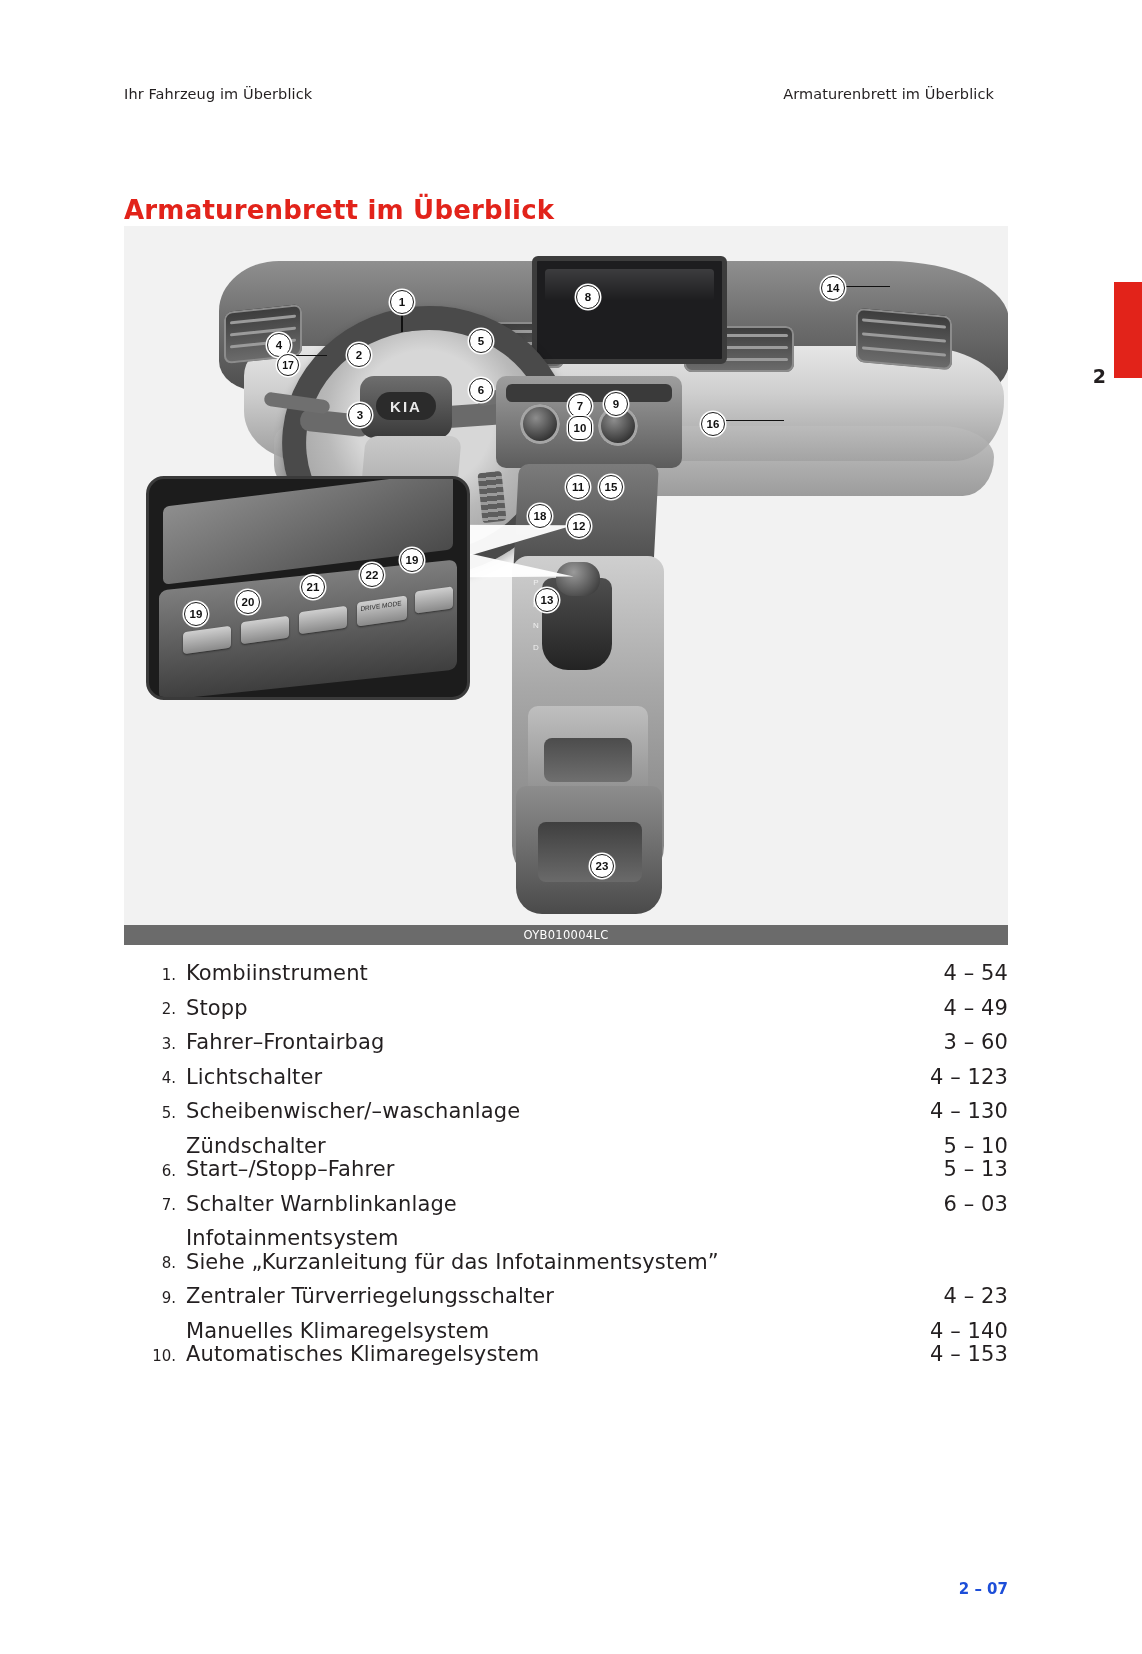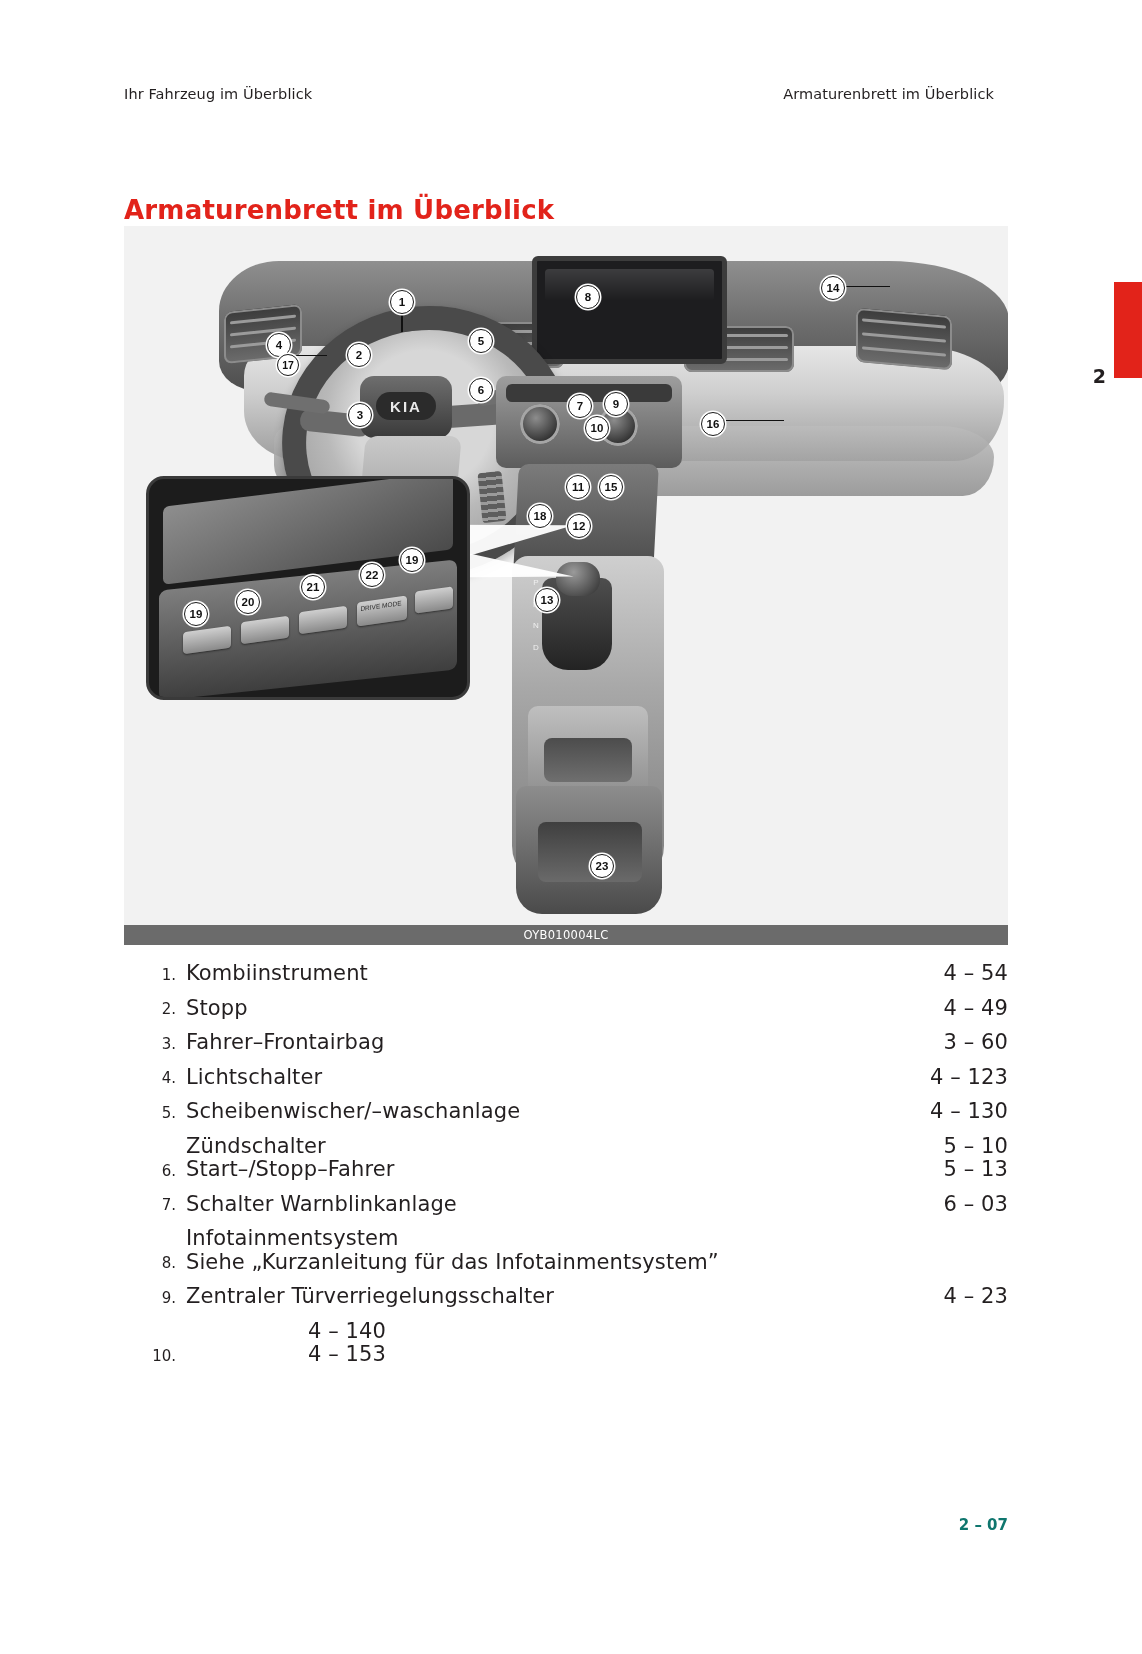--- a/index.html
+++ b/index.html
@@ -355,24 +355,24 @@
     font-size: 21px;
     line-height: 1.12;
     color: #231f20;
     white-space: pre-line;
     letter-spacing: .1px;
   }
 
   .folio {
     position: absolute;
     right: 134px;
-    top: 1516px;
+    top: 1580px;
     font-size: 15px;
     font-weight: bold;
-    color: #0f766e;
+    color: #1d4ed8;
   }
 </style>
 </head>
 <body>
 
 <div class="page">
 
   <div class="runhead">
     <span>Ihr Fahrzeug im Überblick</span>
     <span>Armaturenbrett im Überblick</span>
@@ -461,21 +461,21 @@
 
     <div class="callout" style="left:266px; top:64px;">1</div>
     <div class="callout" style="left:223px; top:117px;">2</div>
     <div class="callout" style="left:224px; top:177px;">3</div>
     <div class="callout" style="left:143px; top:107px;">4</div>
     <div class="callout" style="left:345px; top:103px;">5</div>
     <div class="callout" style="left:345px; top:152px;">6</div>
     <div class="callout" style="left:444px; top:168px;">7</div>
     <div class="callout" style="left:452px; top:59px;">8</div>
     <div class="callout" style="left:480px; top:166px;">9</div>
-    <div class="callout" style="left:461px; top:190px;">10</div>
+    <div class="callout" style="left:444px; top:190px;border-radius:9px;">10</div>
     <div class="callout" style="left:442px; top:249px;">11</div>
     <div class="callout" style="left:443px; top:288px;">12</div>
     <div class="callout" style="left:411px; top:362px;">13</div>
     <div class="callout" style="left:697px; top:50px;">14</div>
     <div class="callout" style="left:475px; top:249px;">15</div>
     <div class="callout" style="left:577px; top:186px;text-align:center;">16</div>
     <div class="callout sm" style="left:153px; top:128px;">17</div>
     <div class="callout" style="left:404px; top:249px;margin-top:29px;">18</div>
     <div class="callout" style="left:276px; top:322px;">19</div>
     <div class="callout" style="left:60px;  top:376px;">19</div>
@@ -550,20 +550,24 @@
     </div>
 
     <div class="row">
       <div class="num">9.</div>
       <div class="labels"><span>Zentraler Türverriegelungsschalter</span></div>
       <div class="pages">4 – 23</div>
     </div>
 
     <div class="row">
       <div class="num">10.</div>
+      <div class="labels">
+        <span>Manuelles Klimaregelsystem</span>
+        <span class="sub">Automatisches Klimaregelsystem</span>
+      </div>
       <div class="pages">4 – 140
 4 – 153</div>
     </div>
 
   </div>
 
   <div class="folio">2 – 07</div>
 </div>
 
 </body></html>

